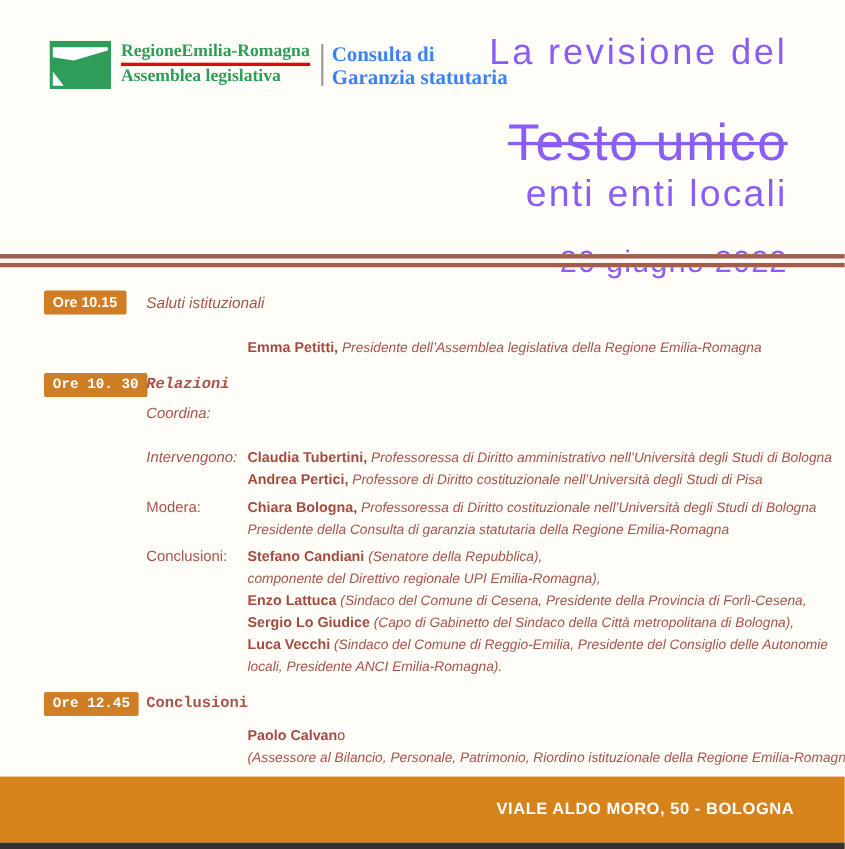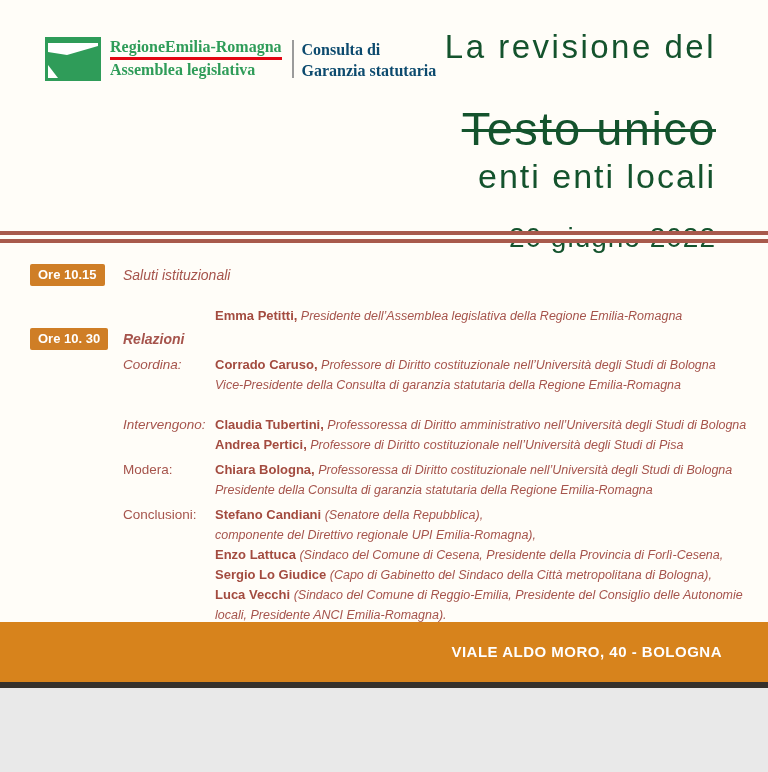--- a/index.html
+++ b/index.html
@@ -1,59 +1,59 @@
 <!DOCTYPE html>
 <html><head>
 <meta charset="utf-8">
 <style>
   html,body { margin:0; padding:0; }
   body { font-family:"Liberation Sans", sans-serif; background:#e9e9e9; }
   .page {
-    position:relative; width:768px; height:688px; margin:0 auto;
+    position:relative; width:768px; height:772px; margin:0 auto;
     background:#fffdf8; overflow:hidden;
   }
 
   
   .logo { position:absolute; left:45px; top:37px; display:flex; align-items:flex-start; }
   .logo-mark { width:56px; height:44px; flex:0 0 auto; }
   .logo-text { margin-left:9px; font-family:"Liberation Serif", serif; font-weight:bold;
                font-size:16px; line-height:20px; color:#2f9c59; white-space:nowrap; }
   .logo-text .underlined { display:inline-block; border-bottom:3px solid #e30613; padding-bottom:0px; }
   .logo-sep { width:2px; height:38px; background:#9b9b9b; margin:3px 8px 0 10px; }
-  .consulta { font-family:"Liberation Serif", serif; font-weight:bold; font-size:16px;
-              line-height:21px; color:#0c4a6e; white-space:nowrap; padding-top:2px; }
+  .consulta { font-family:"Liberation Serif", serif; font-weight:bold; font-size:19px;
+              line-height:21px; color:#3b82f6; white-space:nowrap; padding-top:2px; }
 
   
-  .title-block { position:absolute; top:26px; right:52px; text-align:right; color:#14532d; }
+  .title-block { position:absolute; top:26px; right:52px; text-align:right; color:#8b5cf6; }
   .t1 { font-size:33px; line-height:42px; letter-spacing:2.5px; font-weight:normal; }
   .t2 { font-size:47px; line-height:50px; letter-spacing:1.5px; font-weight:normal;
         text-decoration:line-through; text-decoration-thickness:3px;margin-top:36px; }
   .t3 { font-size:34px; line-height:44px; letter-spacing:2px; font-weight:normal; }
   .tdate { font-size:28px; line-height:32px; margin-top:24px; letter-spacing:1px; }
 
   
   .double-rule { position:absolute; top:231px; left:0; right:0; height:4px;
                  background:#fffdf8; border-top:4px solid #a85a4c; border-bottom:4px solid #a85a4c; }
 
   
-  .program { position:absolute; top:258px; left:0; right:0; padding-left:30px; color:#a6544c; }
+  .program { position:absolute; top:258px; left:0; right:0; padding-left:40px; color:#a6544c; }
   .prow { display:grid; grid-template-columns:93px 92px auto; align-items:start; }
   .badge { display:inline-block; background:#cf7e26; color:#ffffff; font-size:13px;
            font-weight:bold; line-height:16px; padding:3px 8px; border-radius:2px; white-space:nowrap; }
   .section-title { grid-column:2 / 4; font-size:14px; padding-top:3px; }
   .st-italic { font-style:italic; }
   .st-bolditalic { font-style:italic; font-weight:bold; }
   .st-bold { font-weight:bold; }
   .glabel { grid-column:2; font-size:13.5px; line-height:20px; }
   .glabel.lab-italic { font-style:italic; }
   .lines { grid-column:3; }
   .pline { font-size:12.5px; line-height:20px; font-style:italic; white-space:nowrap; }
   .pline .name { font-style:normal; font-weight:bold; font-size:13px; color:#a34b3f; }
   .pline .name-suffix { font-style:normal; font-weight:normal; font-size:13px; color:#a34b3f; }
-  .mt2 { margin-top:2px; } .mt3 { margin-top:20px; } .mt5 { margin-top:5px; }
+  .mt2 { margin-top:13px;font-family:Liberation Mono, monospace; } .mt3 { margin-top:20px; } .mt5 { margin-top:5px; }
   .mt6 { margin-top:6px; } .mt8 { margin-top:8px; }
 
   
   .footer-bar { position:absolute; left:0; right:0; bottom:6px; height:60px; background:#d7831c; }
   .footer-text { text-align:right; padding-right:46px; line-height:60px; color:#ffffff;
                  font-weight:bold; font-size:15px; letter-spacing:0.5px; }
   .bottom-strip { position:absolute; left:0; right:0; bottom:0; height:6px; background:#35312c; }
 </style>
 </head>
 <body>
@@ -100,24 +100,20 @@
       </div>
     </div>
 
     <div class="prow mt2">
       <div><span class="badge">Ore 10. 30</span></div>
       <div class="section-title st-bolditalic">Relazioni</div>
     </div>
     <div class="prow mt5">
       <div></div>
       <div class="glabel lab-italic">Coordina:</div>
-      <div class="lines">
-        <div class="pline"><span class="name">Corrado Caruso,</span> <span>Professore di Diritto costituzionale nell’Università degli Studi di Bologna</span></div>
-        <div class="pline"><span>Vice-Presidente della Consulta di garanzia statutaria della Regione Emilia-Romagna</span></div>
-      </div>
     </div>
     <div class="prow mt3">
       <div></div>
       <div class="glabel lab-italic">Intervengono:</div>
       <div class="lines">
         <div class="pline"><span class="name">Claudia Tubertini,</span> <span>Professoressa di Diritto amministrativo nell’Università degli Studi di Bologna</span></div>
         <div class="pline"><span class="name">Andrea Pertici,</span> <span>Professore di Diritto costituzionale nell’Università degli Studi di Pisa</span></div>
       </div>
     </div>
 
@@ -151,17 +147,17 @@
         <div></div>
       <div class="lines">
         <div class="pline"><span class="name">Paolo Calvan</span><span class="name-suffix">o</span></div>
         <div class="pline"><span>(Assessore al Bilancio, Personale, Patrimonio, Riordino istituzionale della Regione Emilia-Romagna)</span></div>
       </div>
     </div>
 
   </div>
 
   <div class="footer-bar">
-    <div class="footer-text">VIALE ALDO MORO, 40 - BOLOGNA</div>
+    <div class="footer-text">VIALE ALDO MORO, 50 - BOLOGNA</div>
   </div>
   <div class="bottom-strip"></div>
 
 </div>
 
 </body></html>

